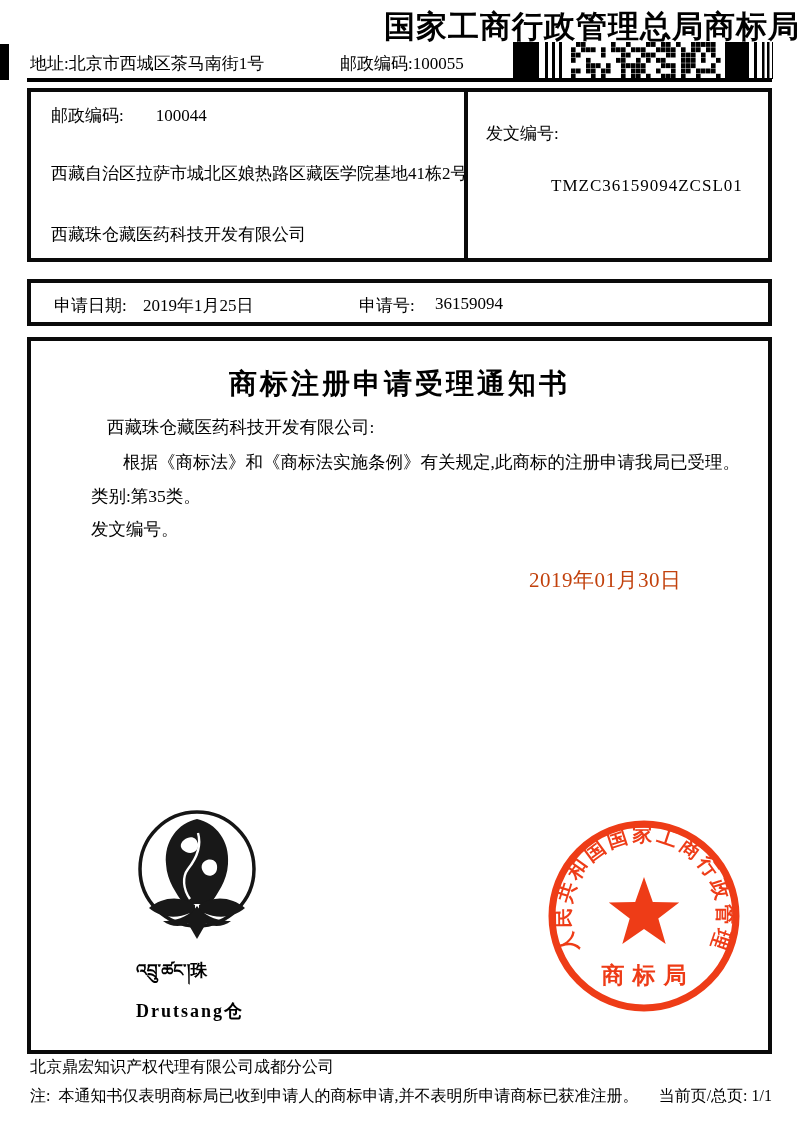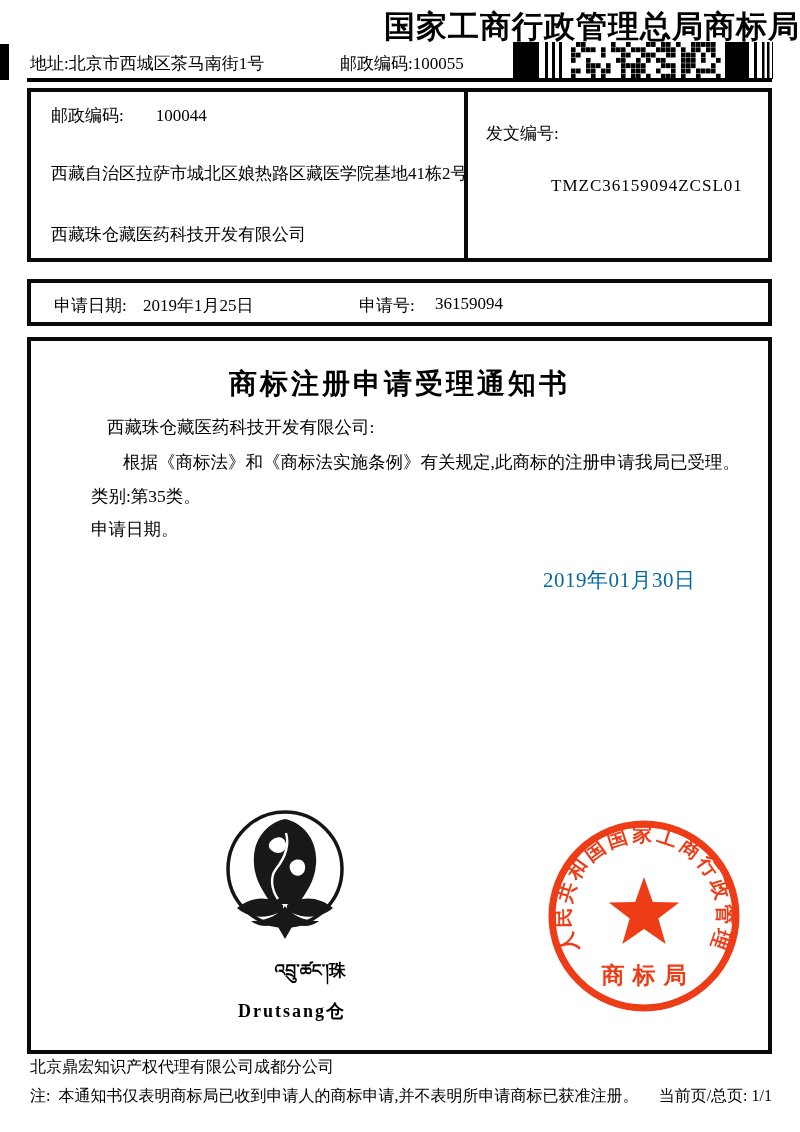--- a/index.html
+++ b/index.html
@@ -42,29 +42,29 @@
 
   .notice-title{
     position:absolute;top:24px;left:0;width:100%;text-align:center;
     font-size:28px;font-weight:bold;letter-spacing:3px;
   }
   .notice-addressee{left:28px;top:74px;font-size:17.5px;margin-left:48px;}
   .notice-para{left:60px;top:109px;font-size:17.5px;margin-left:32px;}
   .notice-category{left:60px;top:143px;font-size:17.5px;}
   .notice-closing{left:60px;top:176px;font-size:17.5px;}
 
-  .logo-block{position:absolute;left:95px;top:466px;width:220px;text-align:right;}
+  .logo-block{position:absolute;left:105px;top:466px;width:220px;text-align:left;}
   .logo-tibetan{font-size:17px;font-weight:bold;margin-top:2px;}
   .logo-latin{font-size:18px;font-weight:bold;letter-spacing:2px;}
 
   .seal-svg{position:absolute;left:513px;top:475px;}
   .seal-ring-text{font-size:20px;font-weight:bold;letter-spacing:3.4px;fill:var(--seal-color,#ee3c17);}
   .seal-center-text{font-size:23px;font-weight:bold;letter-spacing:8px;fill:var(--seal-color,#ee3c17);}
   .seal-date{
-    position:absolute;left:529px;top:566px;font-size:21px;color:#0369a1;letter-spacing:0.5px;margin-left:14px;
+    position:absolute;left:529px;top:566px;font-size:21px;color:#c2410c;letter-spacing:0.5px;
   }
 
   .agent-line{position:absolute;top:1057px;left:30px;font-size:16px;}
   .note-row{
     position:absolute;top:1086px;left:30px;right:28px;
     display:flex;justify-content:space-between;font-size:16px;align-items:center;
   }
   .note-label{margin-right:8px;}
 </style>
 </head>
@@ -222,21 +222,21 @@
     <div class="abs fs17 appbar-date-value">2019年1月25日</div>
     <div class="abs fs17 appbar-no-label">申请号:</div>
     <div class="abs fs17 appbar-no-value">36159094</div>
   </div>
 
   <div class="box notice-box">
     <div class="notice-title">商标注册申请受理通知书</div>
     <div class="abs notice-addressee">西藏珠仓藏医药科技开发有限公司:</div>
     <div class="abs notice-para">根据《商标法》和《商标法实施条例》有关规定,此商标的注册申请我局已受理。</div>
     <div class="abs notice-category">类别:第35类。</div>
-    <div class="abs notice-closing">申请日期。</div>
+    <div class="abs notice-closing">发文编号。</div>
 
     <div class="logo-block">
       <svg width="122" height="138" viewBox="0 0 122 138">
         <circle cx="61" cy="62" r="57" fill="none" stroke="#151515" stroke-width="3.5"></circle>
         <path fill="#181818" fill-rule="evenodd" d="M61,12
           C80,16 94,34 92,57 C91,75 81,86 75,97 L47,97 C41,86 31,75 30,57
           C28,34 42,16 61,12 Z
           M48,33 C54,28 61,30 62,37 C63,44 56,48 50,45 C44,42 43,37 48,33 Z
           M71,53 C78,51 82,56 81,62 C80,69 72,71 68,66 C64,61 65,55 71,53 Z"></path>
         <path d="M62,26 C66,40 60,52 52,62 C46,70 47,82 54,92" stroke="#fff" stroke-width="2.4" fill="none"></path>

